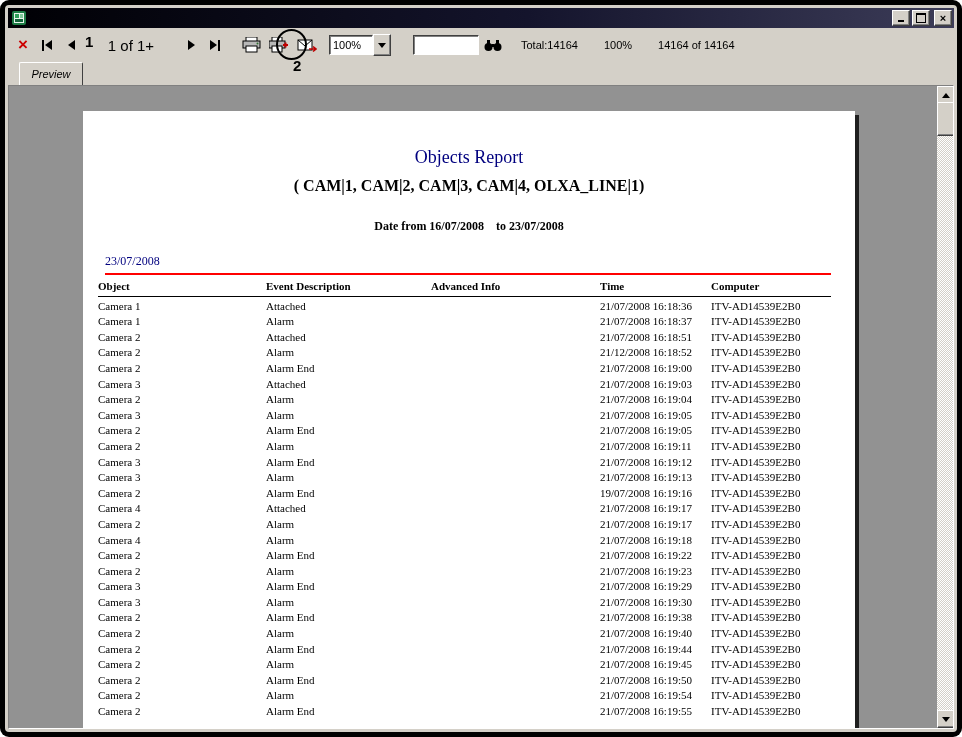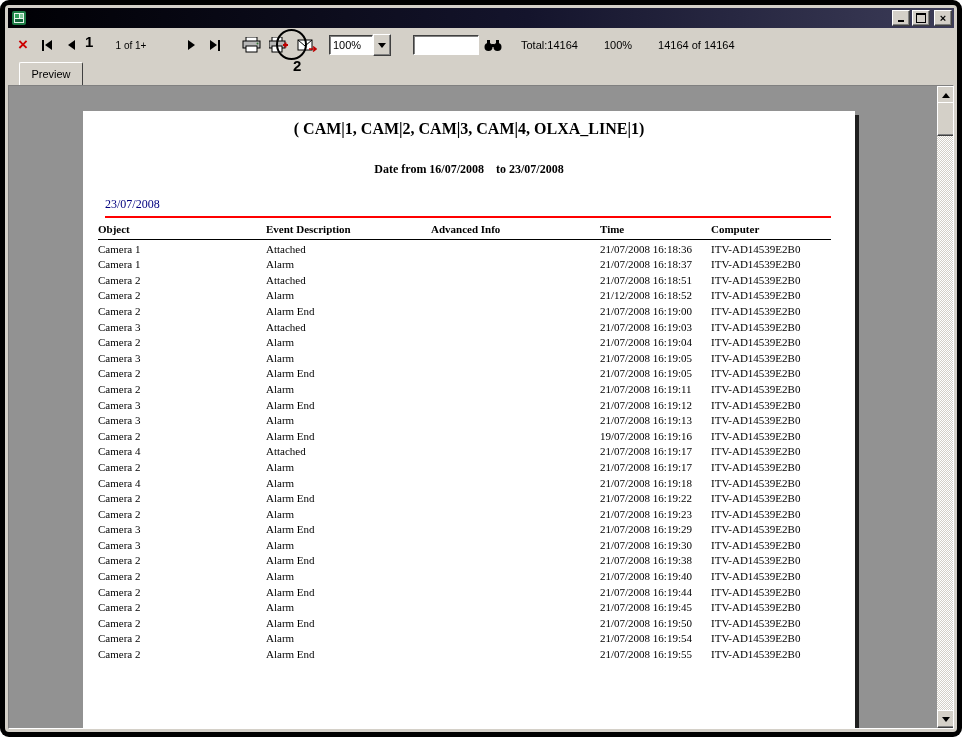--- a/index.html
+++ b/index.html
@@ -18,42 +18,42 @@
   .winbtn.close{margin-left:4px;font-size:11px;line-height:10px;}
 
   
   .toolbar{height:34px;display:flex;align-items:center;padding-left:6px;flex:0 0 auto;position:relative;}
   .tbtn{height:20px;display:flex;align-items:center;justify-content:center;padding:0 2px;cursor:pointer;}
   .red-x{color:#cc0000;font-size:17px;font-weight:bold;width:20px;}
   .navbtn{width:20px;gap:1px;}
   .tri-l{width:0;height:0;border-top:5px solid transparent;border-bottom:5px solid transparent;border-right:7px solid #000;}
   .tri-r{width:0;height:0;border-top:5px solid transparent;border-bottom:5px solid transparent;border-left:7px solid #000;}
   .navbar{width:2px;height:11px;background:#000;}
-  .pageind{width:84px;text-align:center;font-size:10px;color:#000;margin:0 6px;}
+  .pageind{width:84px;text-align:center;font-size:15px;color:#000;margin:0 6px;}
   .toolgap{width:10px;}
   .icbtn{width:24px;}
   .zoombox{display:flex;align-items:center;margin-left:8px;}
   .zoomval{width:36px;height:16px;background:#fff;border:1px solid;border-color:#404040 #ffffff #ffffff #404040;box-shadow:inset 1px 1px 0 #808080;font-size:11px;padding:1px 3px;display:flex;align-items:center;}
   .zoomarrow{width:16px;height:20px;background:#d4d0c8;border:1px solid;border-color:#ffffff #404040 #404040 #ffffff;box-shadow:inset -1px -1px 0 #808080;display:flex;align-items:center;justify-content:center;}
   .dn-tri{width:0;height:0;border-left:4px solid transparent;border-right:4px solid transparent;border-top:5px solid #000;}
   .searchfield{width:58px;height:16px;margin-left:22px;background:#fff;border:1px solid;border-color:#404040 #ffffff #ffffff #404040;box-shadow:inset 1px 1px 0 #808080;font-size:11px;padding:1px 3px;outline:none;font-family:"Liberation Sans",sans-serif;}
   .statustext{font-size:11px;color:#000;white-space:pre;}
   .st1{margin-left:14px;}
   .st2{margin-left:26px;}
   .st3{margin-left:26px;}
 
   
   .ann-num{position:absolute;font-size:15px;font-weight:bold;color:#000;z-index:20;font-family:"Liberation Sans",sans-serif;}
   .ann-one{left:80px;top:5px;}
   .ann-circle{position:absolute;left:271px;top:1px;width:27px;height:27px;border:2px solid #000;border-radius:50%;z-index:20;pointer-events:none;}
   .ann-two{left:288px;top:29px;}
 
   
   .tabrow{height:23px;padding-left:14px;display:flex;align-items:flex-end;flex:0 0 auto;}
-  .tab{width:62px;height:22px;background:#d4d0c8;border-top:1px solid #ffffff;border-left:1px solid #ffffff;border-right:1px solid #404040;border-top-left-radius:2px;border-top-right-radius:2px;display:flex;align-items:center;justify-content:center;font-size:11px;color:#000;}
+  .tab{width:62px;height:22px;background:#d4d0c8;border-top:1px solid #ffffff;border-left:1px solid #ffffff;border-right:1px solid #404040;border-top-left-radius:2px;border-top-right-radius:2px;display:flex;align-items:center;justify-content:center;font-size:11px;color:#000;font-style:italic;}
 
   
   .preview{flex:1;margin:0 3px 3px 3px;position:relative;background:#929292;border:1px solid;border-color:#808080 #ffffff #ffffff #808080;overflow:hidden;}
   .page{position:absolute;left:74px;top:25px;width:772px;height:1400px;background:#ffffff;box-shadow:4px 4px 0 rgba(10,10,10,0.85);font-family:"Liberation Serif",serif;color:#000;}
   .rpt-title{margin-top:36px;text-align:center;font-size:18px;color:#00007f;}
   .rpt-subtitle{margin-top:9px;text-align:center;font-size:16px;font-weight:bold;color:#000;white-space:pre;}
   .rpt-daterange{margin-top:24px;text-align:center;font-size:12px;font-weight:bold;white-space:pre;}
   .rpt-groupdate{margin:20px 24px 0 22px;font-size:12px;color:#00007f;}
   .redline{margin:4px 24px 0 22px;height:0;border-top:2px solid #ff0000;}
   .rtable{margin:4px 24px 0 15px;font-size:11px;}
@@ -159,20 +159,21 @@
     <span class="ann-circle"></span>
     <span class="ann-num ann-two">2</span>
   </div>
 
   <div class="tabrow">
     <div class="tab">Preview</div>
   </div>
 
   <div class="preview">
     <div class="page">
+      <div class="rpt-title">Objects Report</div>
       <div class="rpt-subtitle">( CAM|1, CAM|2, CAM|3, CAM|4, OLXA_LINE|1)</div>
       <div class="rpt-daterange">Date from 16/07/2008    to 23/07/2008</div>
       <div class="rpt-groupdate">23/07/2008</div>
       <div class="redline"></div>
       <div class="rtable">
         <div class="trow thead">
           <div class="tcell">Object</div>
           <div class="tcell">Event Description</div>
           <div class="tcell">Advanced Info</div>
           <div class="tcell">Time</div>

